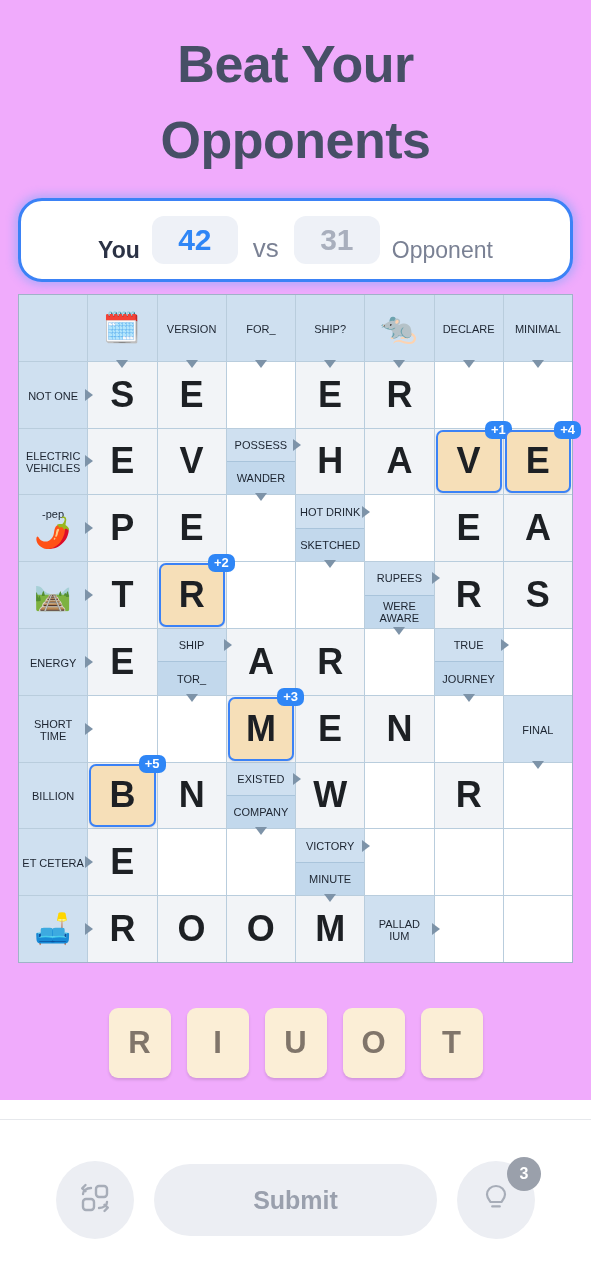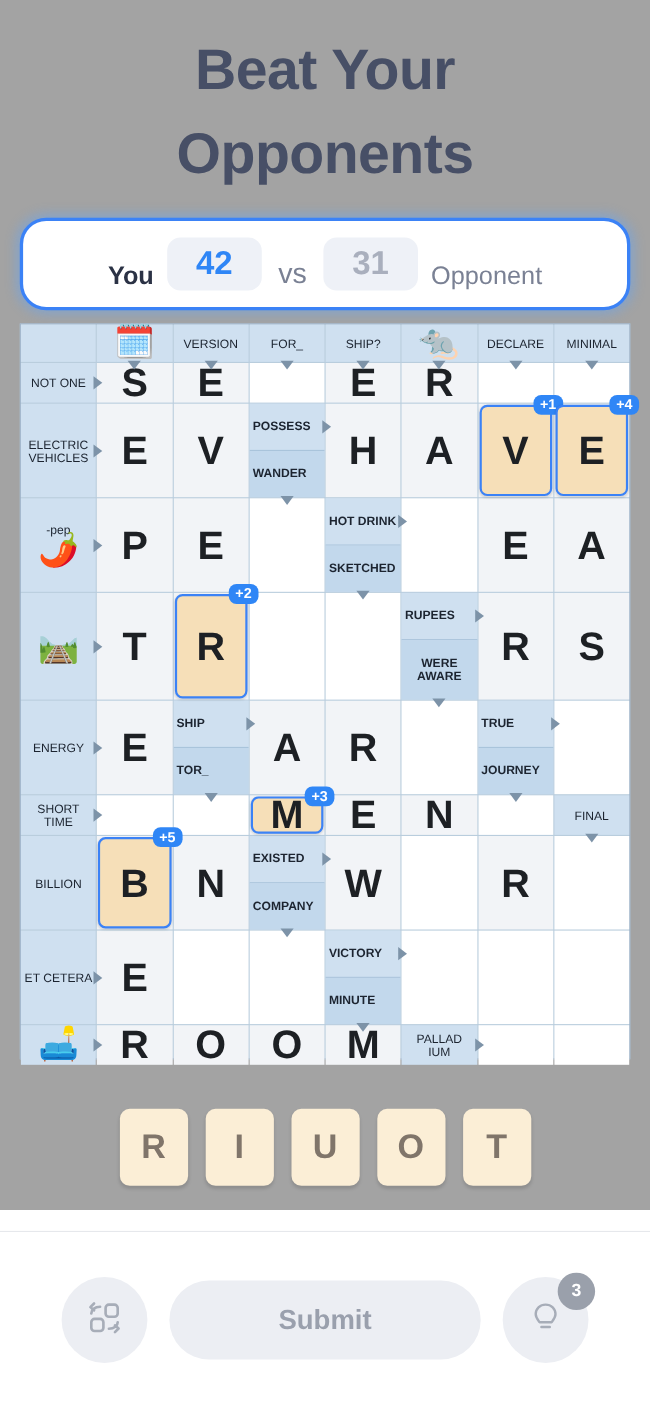--- a/index.html
+++ b/index.html
@@ -2,21 +2,21 @@
 <html><head>
 <meta charset="utf-8">
 <style>
   * { box-sizing: border-box; margin: 0; padding: 0; }
   html, body {
     width: 591px; height: 1280px;
     background: #ffffff;
     font-family: "Liberation Sans", sans-serif;
     overflow: hidden;
   }
-  #app { position: relative; width: 591px; height: 1100px; background:#a3a3a3; }
+  #app { position: relative; width: 591px; height: 1100px; background:#f0abfc; }
 
   
   .headline {
     position: absolute; top: 26px; left: 0; width: 591px;
     text-align: center;
     font-size: 52px; font-weight: 700; line-height: 76px;
     color: #474f66; letter-spacing: -0.5px;
   }
   .headline span { display:block; }
 
@@ -65,22 +65,22 @@
 
   .clue-text {
     font-size: 11px; color:#1c2430; text-align:center; line-height:12px;
     font-family:"Liberation Sans", sans-serif;
   }
   .clue-emoji { font-size: 30px; line-height:1; }
   .clue-stack { display:flex; flex-direction:column; align-items:center; justify-content:center; gap:0px; }
   .clue-stack .clue-text { margin-bottom:-2px; }
 
   .split-half {
-    flex:1; display:flex; align-items:center; justify-content:flex-start;
-    position:relative; padding:15px 3px;font-weight:bold;
+    flex:1; display:flex; align-items:center; justify-content:center;
+    position:relative; padding:3px 3px;
   }
   .split-half.top    { background:#cfe0f0; border-bottom:1px solid #a9c4db; }
   .split-half.bottom { background:#c2d8ec; }
 
   .glyph {
     font-size: 36px; font-weight:700; color:#1d2024;
     font-family:"Liberation Sans", sans-serif; line-height:1;
   }
 
   

